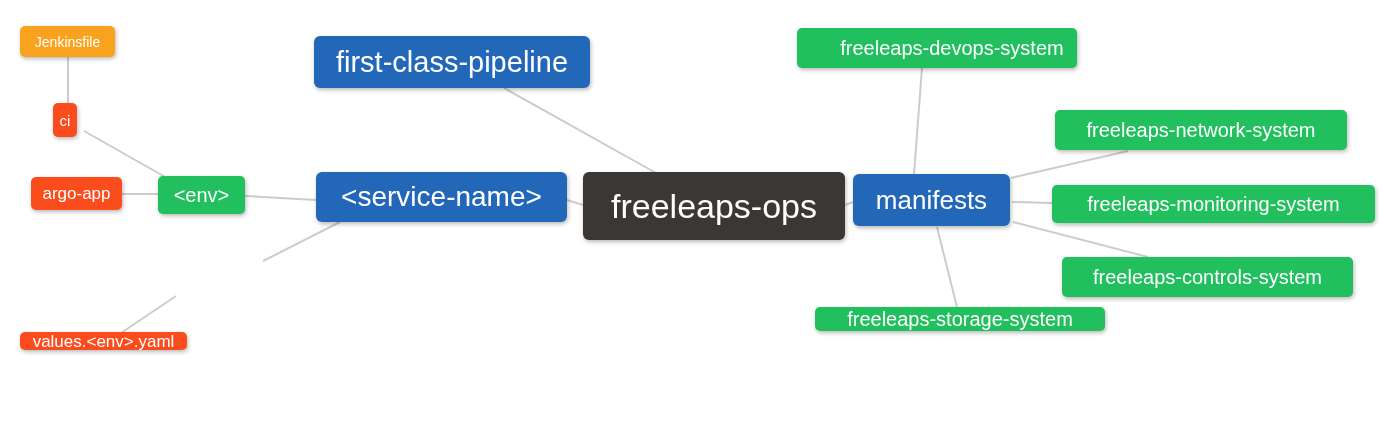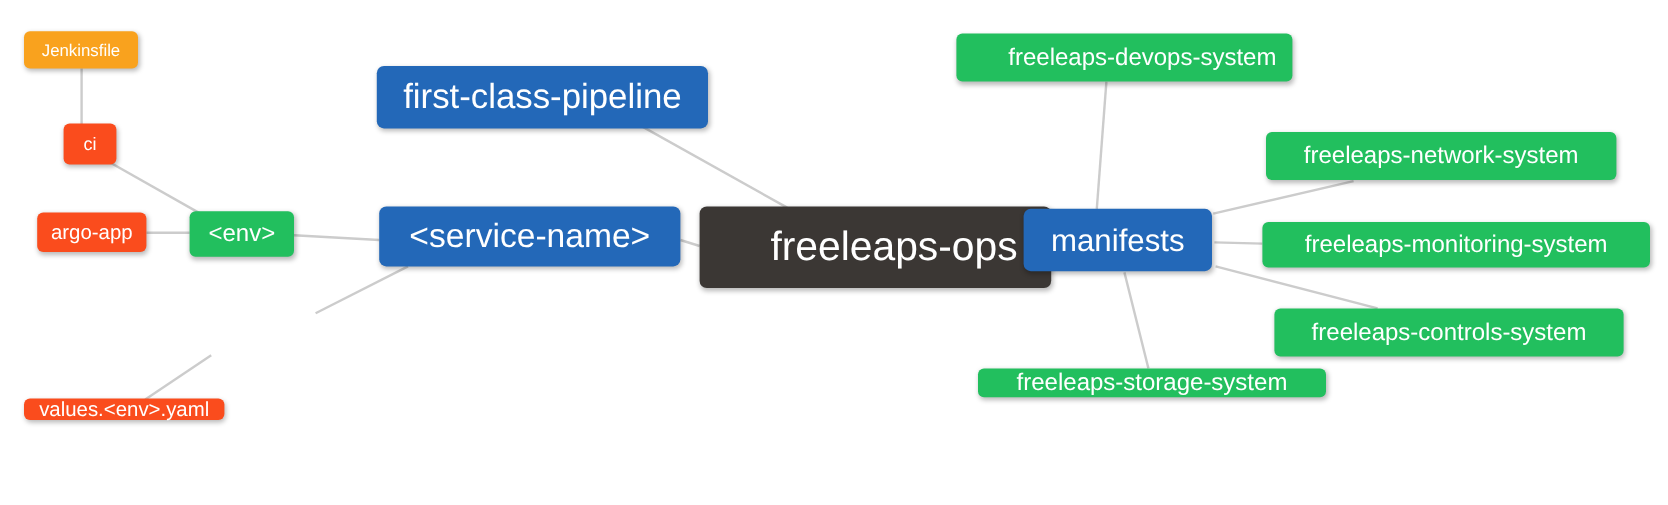--- a/index.html
+++ b/index.html
@@ -18,28 +18,28 @@
     display:flex;align-items:center;justify-content:center;
     color:#ffffff;
     white-space:nowrap;
     border-radius:5px;
     box-shadow:1px 2px 4px rgba(0,0,0,0.28);
     cursor:pointer;
     line-height:1;
     user-select:none;
   }
   .n-jenkinsfile{left:20px;top:26px;width:95px;height:31px;font-size:14px;}
-  .n-ci{left:53px;top:103px;width:44px;height:34px;font-size:15px;}
+  .n-ci{left:53px;top:103px;width:24px;height:34px;font-size:15px;}
   .n-argo_app{left:31px;top:177px;width:91px;height:33px;font-size:17px;}
   .n-env{left:158px;top:176px;width:87px;height:38px;font-size:20px;}
   .n-helm_pkg{left:147px;top:257px;width:116px;height:39px;font-size:21px;}
   .n-values_yaml{left:20px;top:332px;width:167px;height:18px;font-size:17px;}
-  .n-first_class_pipeline{left:314px;top:36px;width:276px;height:52px;font-size:29px;border-radius:6px;margin-top:19px;}
+  .n-first_class_pipeline{left:314px;top:36px;width:276px;height:52px;font-size:29px;border-radius:6px;}
   .n-service_name{left:316px;top:172px;width:251px;height:50px;font-size:28px;border-radius:6px;}
-  .n-root{left:583px;top:172px;width:262px;height:68px;font-size:34px;border-radius:6px;padding-left:31px;}
+  .n-root{left:583px;top:172px;width:262px;height:68px;font-size:34px;border-radius:6px;}
   .n-manifests{left:853px;top:174px;width:157px;height:52px;font-size:26px;border-radius:6px;}
   .n-devops{left:797px;top:28px;width:250px;height:40px;font-size:20px;padding-left:30px;}
   .n-network{left:1055px;top:110px;width:292px;height:40px;font-size:20px;text-align:center;}
   .n-monitoring{left:1052px;top:185px;width:323px;height:38px;font-size:20px;}
   .n-controls{left:1062px;top:257px;width:291px;height:40px;font-size:20px;}
   .n-storage{left:815px;top:307px;width:290px;height:24px;font-size:20px;}
 </style>
 </head>
 <body>
 

